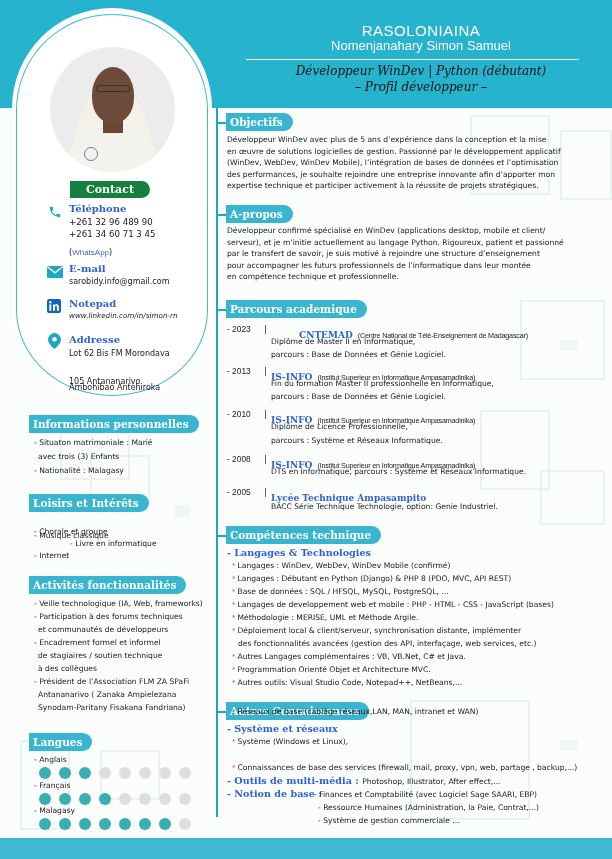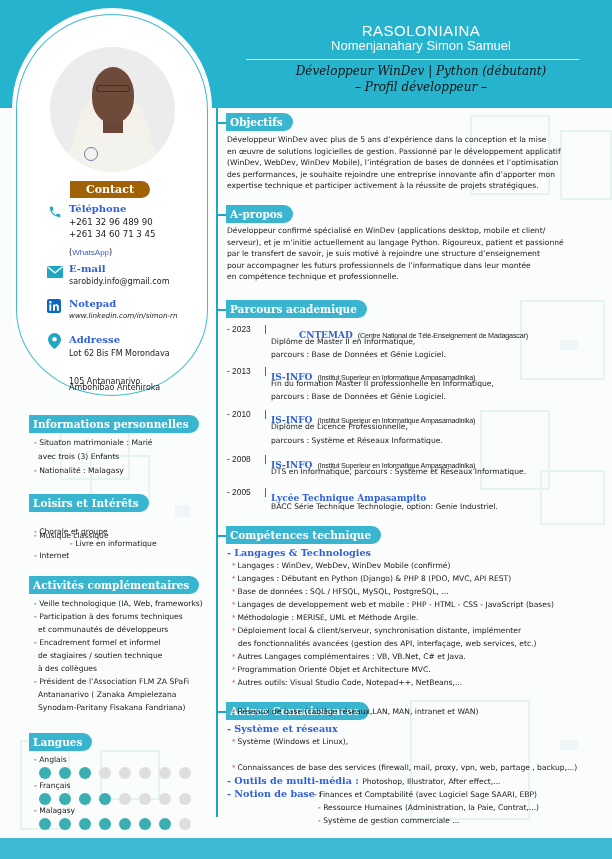--- a/index.html
+++ b/index.html
@@ -35,21 +35,21 @@
     .photo { position: absolute; left: 50px; top: 47px; width: 125px; height: 125px; border-radius: 50%;
       background: radial-gradient(circle at 50% 35%, #8a6350 0 18%, transparent 19%),
                   radial-gradient(ellipse at 50% 90%, #f3f1ea 0 45%, transparent 46%),
                   #ececec; overflow: hidden; }
     .photo .shirt { position: absolute; left: 15px; top: 78px; width: 95px; height: 60px; background: #f4f2ec; border-radius: 45px 45px 0 0; }
     .photo .head { position: absolute; left: 42px; top: 20px; width: 42px; height: 56px; background: #6e4a3a; border-radius: 50% 50% 45% 45%; }
     .photo .neck { position: absolute; left: 53px; top: 68px; width: 20px; height: 18px; background: #6a4636; }
     .photo .glasses { position: absolute; left: 46px; top: 38px; width: 34px; height: 7px; border: 1px solid #333; border-radius: 3px; }
     .photo .logo { position: absolute; left: 34px; top: 100px; width: 14px; height: 14px; border-radius: 50%; border: 1px solid #6a7ea5; }
 
-    .contact-pill { position: absolute; left: 70px; top: 181px; width: 80px; height: 17px; background: #a16207;
+    .contact-pill { position: absolute; left: 70px; top: 181px; width: 80px; height: 17px; background: #15803d;
       border-radius: 0 9px 9px 0; color: #fff; font-family: "DejaVu Serif", serif; font-weight: bold; font-size: 11px;
       text-align: center; line-height: 17px; }
 
     .c-icon { position: absolute; width: 14px; height: 14px; color: #1fa6c4; }
     .c-title { position: absolute; left: 69px; font-family: "DejaVu Serif", serif; font-weight: bold; font-size: 10px; color: #2f5fd9; }
     .c-line { position: absolute; left: 69px; font-size: 8px; color: #1a1a1a; white-space: nowrap; }
     .c-line.small { font-size: 7.2px; }
     .c-link { color: #3b5fd0; font-family: "Liberation Sans Narrow", "Liberation Sans", sans-serif; font-size: 8px; }
 
     
@@ -172,21 +172,21 @@
   <div class="s-line" style="top:438px;">- Situaton matrimoniale : Marié</div>
   <div class="s-line" style="top:452px;left:38px;">  avec trois (3) Enfants</div>
   <div class="s-line" style="top:466px;">- Nationalité : Malagasy</div>
 
   <div class="s-pill" style="top:494px;">Loisirs et Intérêts</div>
   <div class="s-line" style="top:515px;margin-top:16px;">- Musique classique</div>
   <div class="s-line" style="top:527px;">- Chorale et groupe</div>
   <div class="s-line" style="top:539px;margin-left:36px;">- Livre en informatique</div>
   <div class="s-line" style="top:551px;">- Internet</div>
 
-  <div class="s-pill" style="top:576px;">Activités complémentaires</div>
+  <div class="s-pill" style="top:576px;">Activités fonctionnalités</div>
   <div class="s-line" style="top:599px;">- Veille technologique (IA, Web, frameworks)</div>
   <div class="s-line" style="top:612px;">- Participation à des forums techniques</div>
   <div class="s-line" style="top:625px;left:38px;">  et communautés de développeurs</div>
   <div class="s-line" style="top:638px;">- Encadrement formel et informel</div>
   <div class="s-line" style="top:651px;left:38px;">  de stagiaires / soutien technique</div>
   <div class="s-line" style="top:664px;left:38px;">  à des collègues</div>
   <div class="s-line" style="top:677px;">- Président de l’Association FLM ZA SPaFi</div>
   <div class="s-line" style="top:690px;left:38px;">  Antananarivo ( Zanaka Ampielezana</div>
   <div class="s-line" style="top:703px;left:38px;">  Synodam-Paritany Fisakana Fandriana)</div>
 

